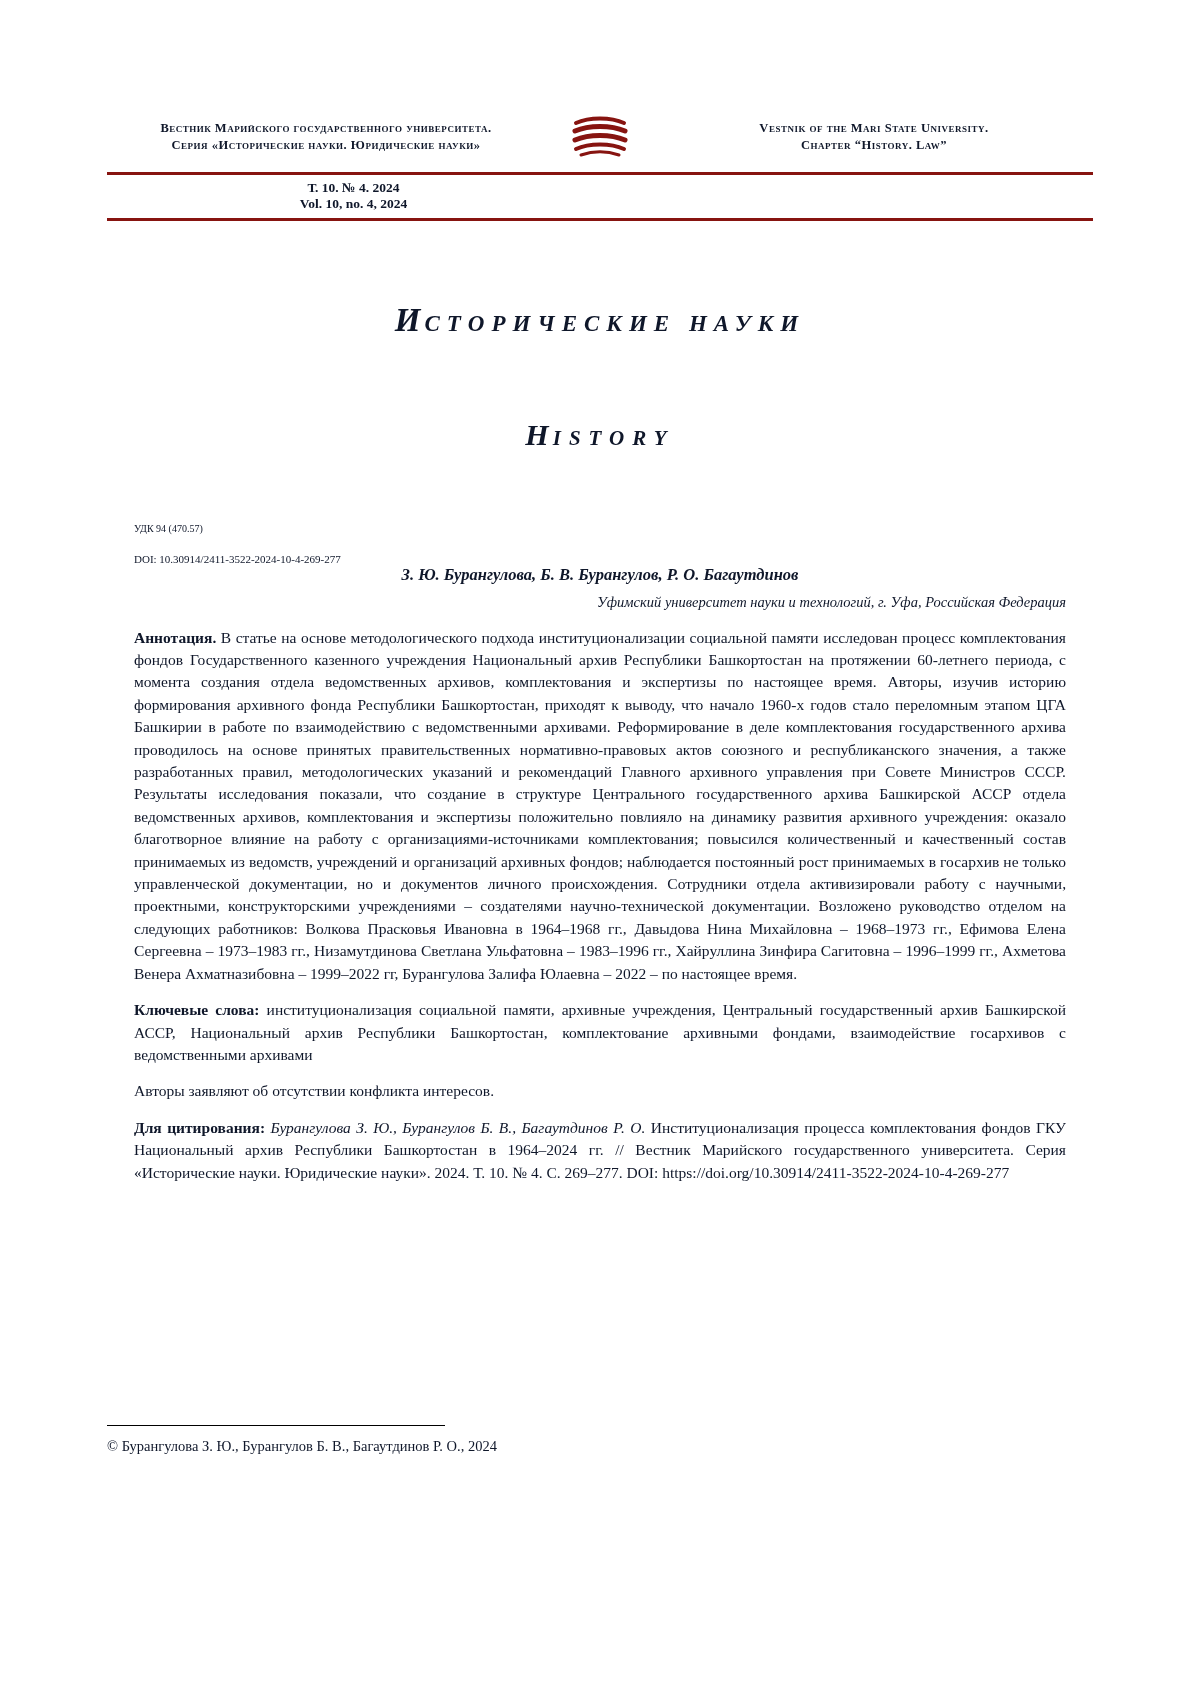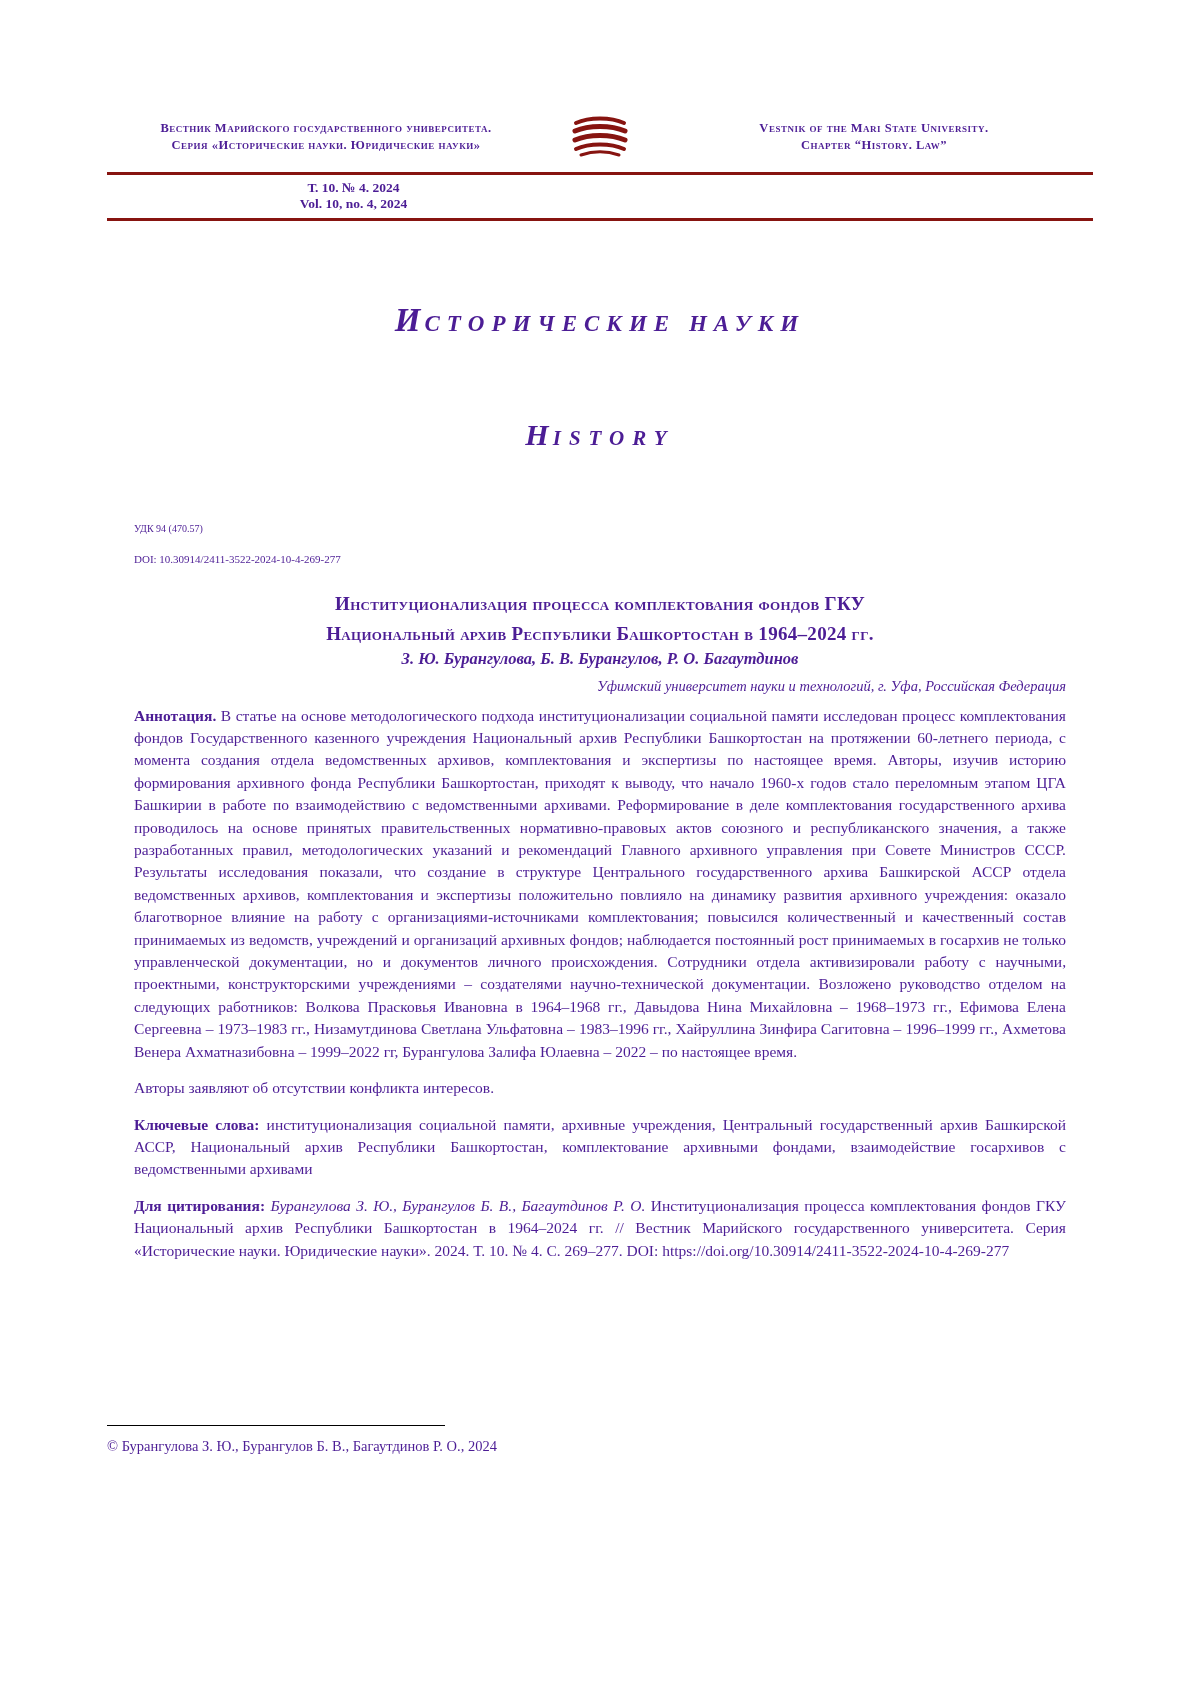--- a/index.html
+++ b/index.html
@@ -1,21 +1,21 @@
 <!DOCTYPE html>
 <html lang="ru" style="--accent: #871410;"><head>
 <meta charset="utf-8">
 <style>
   * { margin:0; padding:0; box-sizing:border-box; }
   :root { --accent:#871410; }
   html,body { background:#ffffff; }
   .page {
     position:relative;
     width:1200px; height:1697px; overflow:hidden;
-    margin:0 auto; background:#fff; color:#4c1d95;
+    margin:0 auto; background:#fff; color:#0f172a;
     padding:115px 107px 40px;
     font-family:"Liberation Serif","DejaVu Serif",serif;
   }
 
   
   .masthead { display:flex; align-items:center; justify-content:space-between; }
   .mast-col {
     width:438px; text-align:center;
     font-weight:bold; font-size:12.5px; line-height:17px;
     font-variant:small-caps; letter-spacing:0.5px;
@@ -49,21 +49,21 @@
   }
   .authors {
     text-align:center;
     font-weight:bold; font-style:italic; font-size:16.5px;
   }
   .affiliation { margin-top:9px; text-align:right; font-style:italic; font-size:14.5px; }
 
   .para { margin-top:14px; text-align:justify; font-size:15.5px; line-height:22.4px; }
   .para strong { font-weight:bold; }
   .para em { font-style:italic; }
-  .abstract { margin-top:10px; }
+  .abstract { margin-top:16px; }
 
   
   .page-footer { position:absolute; left:107px; bottom:242px; width:986px; }
   .footnote-rule { width:338px; height:1px; background:#000; }
   .copyright { margin-top:12px; font-size:14.5px; }
 </style>
 </head>
 <body>
 
 <div class="page">
@@ -99,39 +99,35 @@
 
   <h1 class="section-ru"><span class="initial">И</span><span>СТОРИЧЕСКИЕ  НАУКИ</span></h1>
 
   <h2 class="section-en"><span class="initial">H</span><span>ISTORY</span></h2>
 
   <main class="body-text">
 
     <p class="udc">УДК 94 (470.57)</p>
     <p class="doi">DOI: 10.30914/2411-3522-2024-10-4-269-277</p>
 
-    <h3 class="article-title">
-      <span>Институционализация процесса комплектования фондов ГКУ</span><br>
-      <span>Национальный архив Республики Башкортостан в 1964–2024 гг.</span>
-    </h3>
 
     <p class="authors">З. Ю. Бурангулова, Б. В. Бурангулов, Р. О. Багаутдинов</p>
     <p class="affiliation">Уфимский университет науки и технологий, г. Уфа, Российская Федерация</p>
 
     <p class="para abstract">
       <strong>Аннотация.</strong>
       <span>В статье на основе методологического подхода институционализации социальной памяти исследован процесс комплектования фондов Государственного казенного учреждения Национальный архив Республики Башкортостан на протяжении 60-летнего периода, с момента создания отдела ведомственных архивов, комплектования и экспертизы по настоящее время. Авторы, изучив историю формирования архивного фонда Республики Башкортостан, приходят к выводу, что начало 1960-х годов стало переломным этапом ЦГА Башкирии в работе по взаимодействию с ведомственными архивами. Реформирование в деле комплектования государственного архива проводилось на основе принятых правительственных нормативно-правовых актов союзного и республиканского значения, а также разработанных правил, методологических указаний и рекомендаций Главного архивного управления при Совете Министров СССР. Результаты исследования показали, что создание в структуре Центрального государственного архива Башкирской АССР отдела ведомственных архивов, комплектования и экспертизы положительно повлияло на динамику развития архивного учреждения: оказало благотворное влияние на работу с организациями-источниками комплектования; повысился количественный и качественный состав принимаемых из ведомств, учреждений и организаций архивных фондов; наблюдается постоянный рост принимаемых в госархив не только управленческой документации, но и документов личного происхождения. Сотрудники отдела активизировали работу с научными, проектными, конструкторскими учреждениями – создателями научно-технической документации. Возложено руководство отделом на следующих работников: Волкова Прасковья Ивановна в 1964–1968 гг., Давыдова Нина Михайловна – 1968–1973 гг., Ефимова Елена Сергеевна – 1973–1983 гг., Низамутдинова Светлана Ульфатовна – 1983–1996 гг., Хайруллина Зинфира Сагитовна – 1996–1999 гг., Ахметова Венера Ахматназибовна – 1999–2022 гг, Бурангулова Залифа Юлаевна – 2022 – по настоящее время.</span>
     </p>
 
-    <p class="para">Авторы заявляют об отсутствии конфликта интересов.</p>
-
     <p class="para">
       <strong>Ключевые слова:</strong>
       <span>институционализация социальной памяти, архивные учреждения, Центральный государственный архив Башкирской АССР, Национальный архив Республики Башкортостан, комплектование архивными фондами, взаимодействие госархивов с ведомственными архивами</span>
     </p>
+
+    <p class="para">Авторы заявляют об отсутствии конфликта интересов.</p>
 
     <p class="para">
       <strong>Для цитирования:</strong>
       <em>Бурангулова З. Ю., Бурангулов Б. В., Багаутдинов Р. О.</em>
       <span>Институционализация процесса комплектования фондов ГКУ Национальный архив Республики Башкортостан в 1964–2024 гг. // Вестник Марийского государственного университета. Серия «Исторические науки. Юридические науки». 2024. Т. 10. № 4. С. 269–277. DOI: https://doi.org/10.30914/2411-3522-2024-10-4-269-277</span>
     </p>
 
   </main>
 
   <footer class="page-footer">

